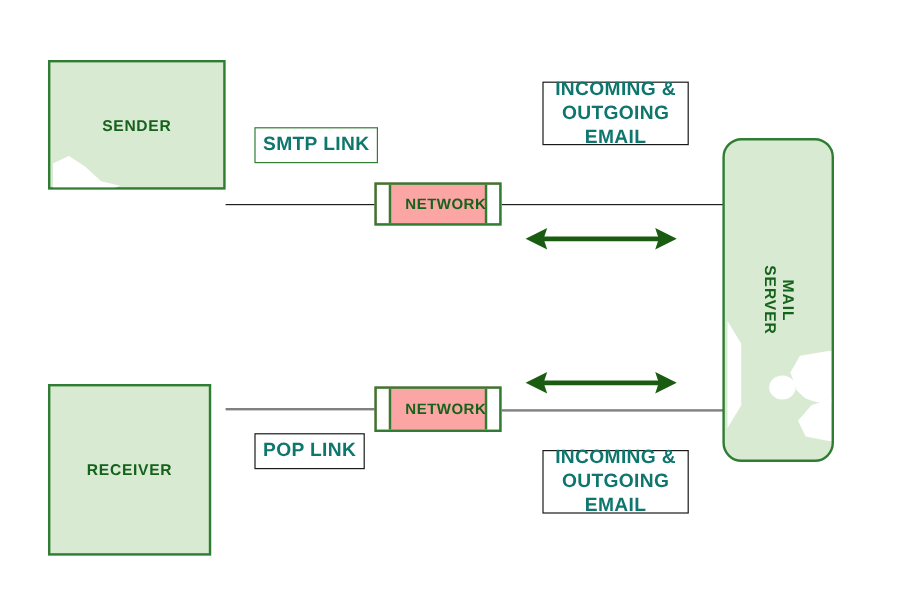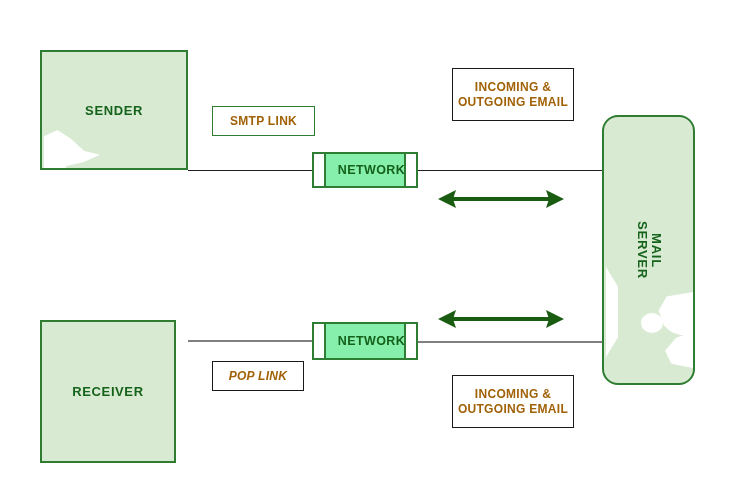--- a/index.html
+++ b/index.html
@@ -41,21 +41,21 @@
     z-index: 3;
   }
   
   .glare {
     position: absolute;
     background: #ffffff;
     z-index: 2;
     pointer-events: none;
   }
   
-  #sender-node   { left: 40px;  top: 50px;  width: 148px; height: 120px; }
+  #sender-node   { left: 40px;  top: 50px;  width: 148px; height: 108px; }
   #receiver-node { left: 40px;  top: 320px; width: 136px; height: 143px; }
 
   #sender-glare {
     left: 2px; top: 78px; width: 56px; height: 62px;
     clip-path: polygon(0% 10%, 24% 0%, 48% 14%, 72% 34%, 100% 40%,
                        70% 52%, 40% 58%, 34% 76%, 22% 94%, 8% 100%, 0% 70%);
   }
   
   #mailserver-node {
     left: 602px; top: 115px; width: 93px; height: 270px;
@@ -80,21 +80,21 @@
   #mailserver-glare-c {
     left: 2px; top: 150px; width: 12px; height: 90px;
     clip-path: polygon(0% 0%, 100% 22%, 100% 78%, 0% 100%);
   }
   #mailserver-glare-d {
     right: 0px; top: 215px; width: 40px; height: 36px;
     clip-path: polygon(100% 0%, 100% 100%, 46% 88%, 30% 52%, 58% 16%);
   }
   
   .cylinder {
-    background: #86efac;
+    background: #fca5a5;
     border: 2px solid #2e7d32;
     padding-left: 13px;
   }
   .cylinder .cyl-line {
     position: absolute;
     top: 0;
     bottom: 0;
     width: 0;
     border-left: 2px solid #2e7d32;
     z-index: 2;
@@ -123,32 +123,32 @@
 
   
   .caption-box {
     position: absolute;
     box-sizing: border-box;
     background: #ffffff;
     display: flex;
     align-items: center;
     justify-content: center;
     text-align: center;
-    color: #a16207;
-    font-size: 12px;
+    color: #0f766e;
+    font-size: 16px;
     font-weight: bold;
     letter-spacing: 0.3px;
     line-height: 1.25;
     white-space: pre-line;
   }
   .caption-box.black-border { border: 1.5px solid #1a1a1a; }
   .caption-box.green-border { border: 1.5px solid #2e7d32; }
 
   #smtp-link-box  { left: 212px; top: 106px; width: 103px;  height: 30px; }
-  #pop-link-box   { left: 212px; top: 361px; width: 92px;  height: 30px; font-style: italic; }
+  #pop-link-box   { left: 212px; top: 361px; width: 92px;  height: 30px; }
   #email-top-box  { left: 452px; top: 68px;  width: 122px; height: 53px; }
   #email-bot-box  { left: 452px; top: 375px; width: 122px; height: 53px; }
 
   
   .hline {
     position: absolute;
     height: 0;
   }
   .hline.dark { border-top: 1.5px solid #1f1f1f; }
   .hline.gray { border-top: 2px solid #808080; }

